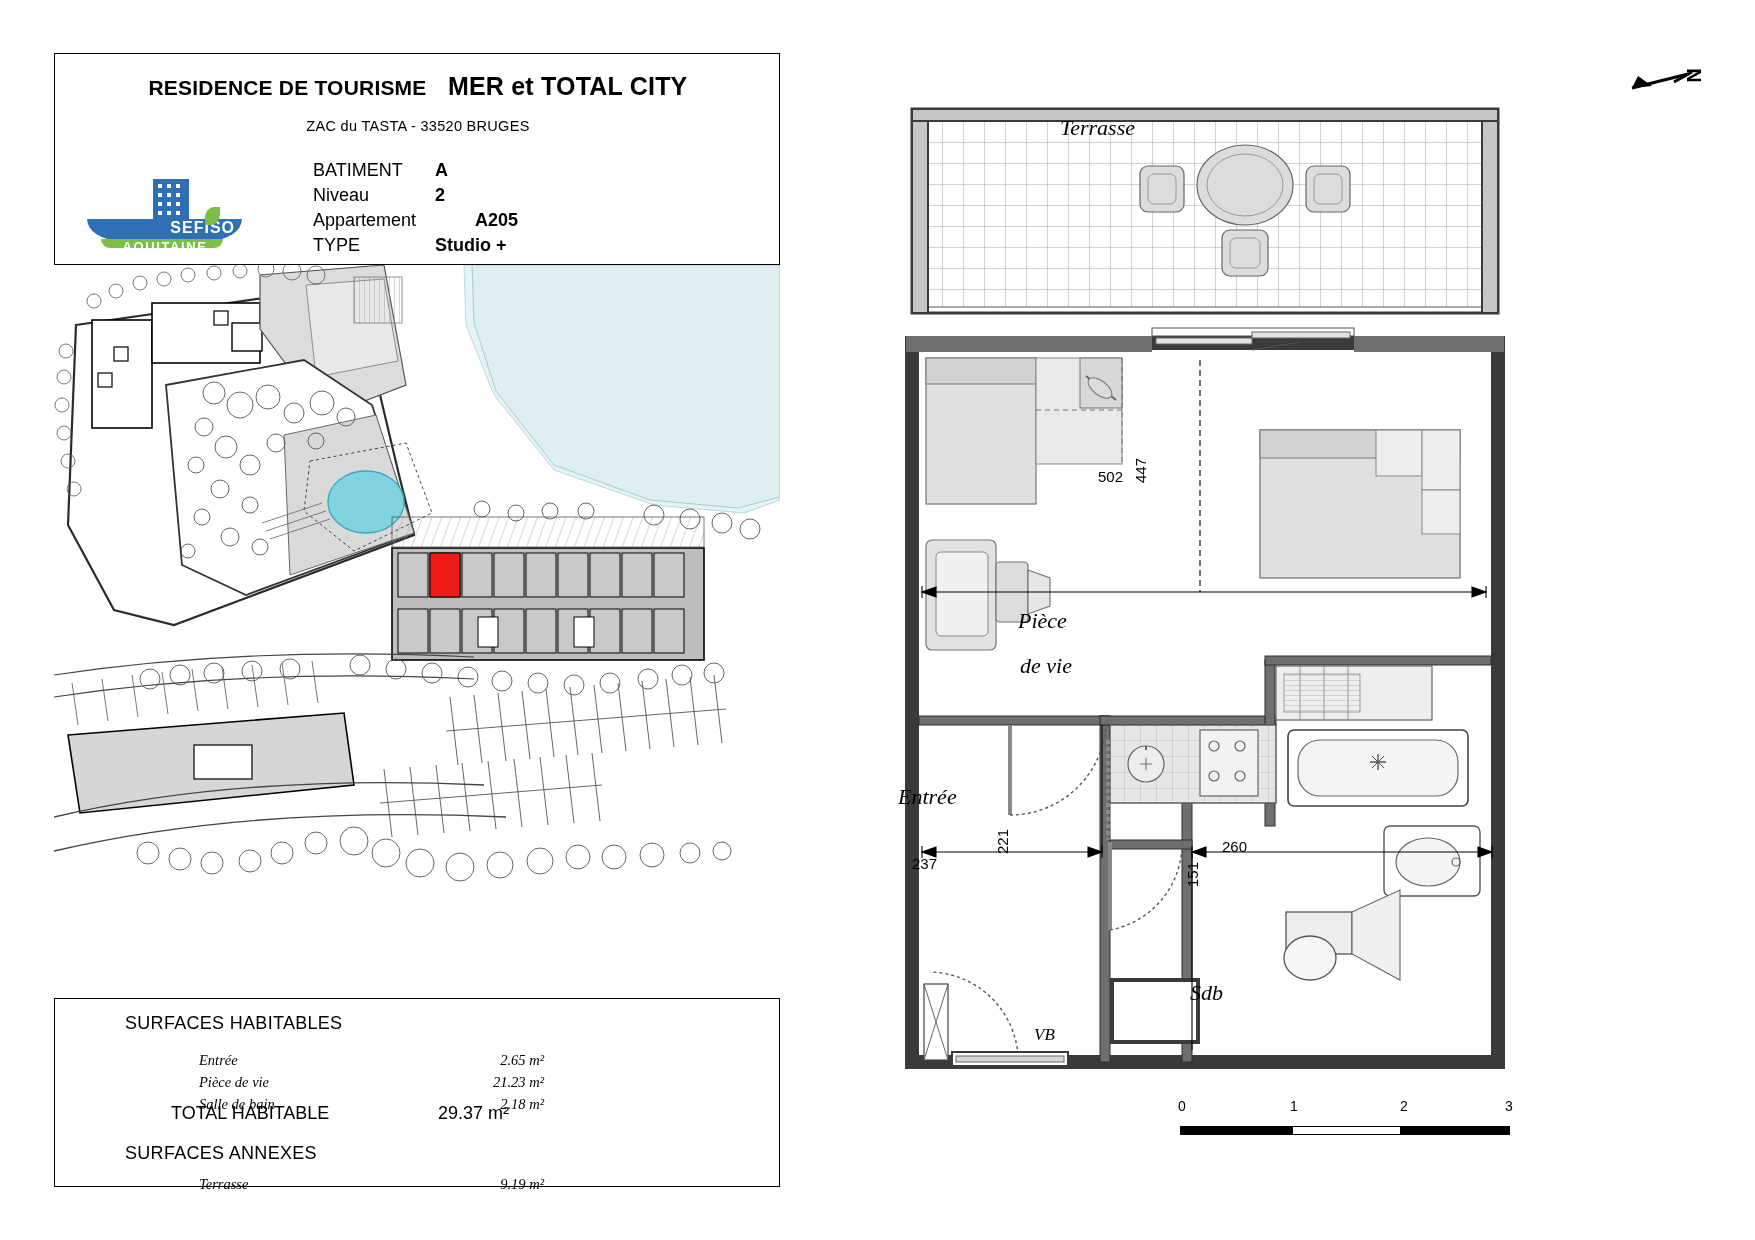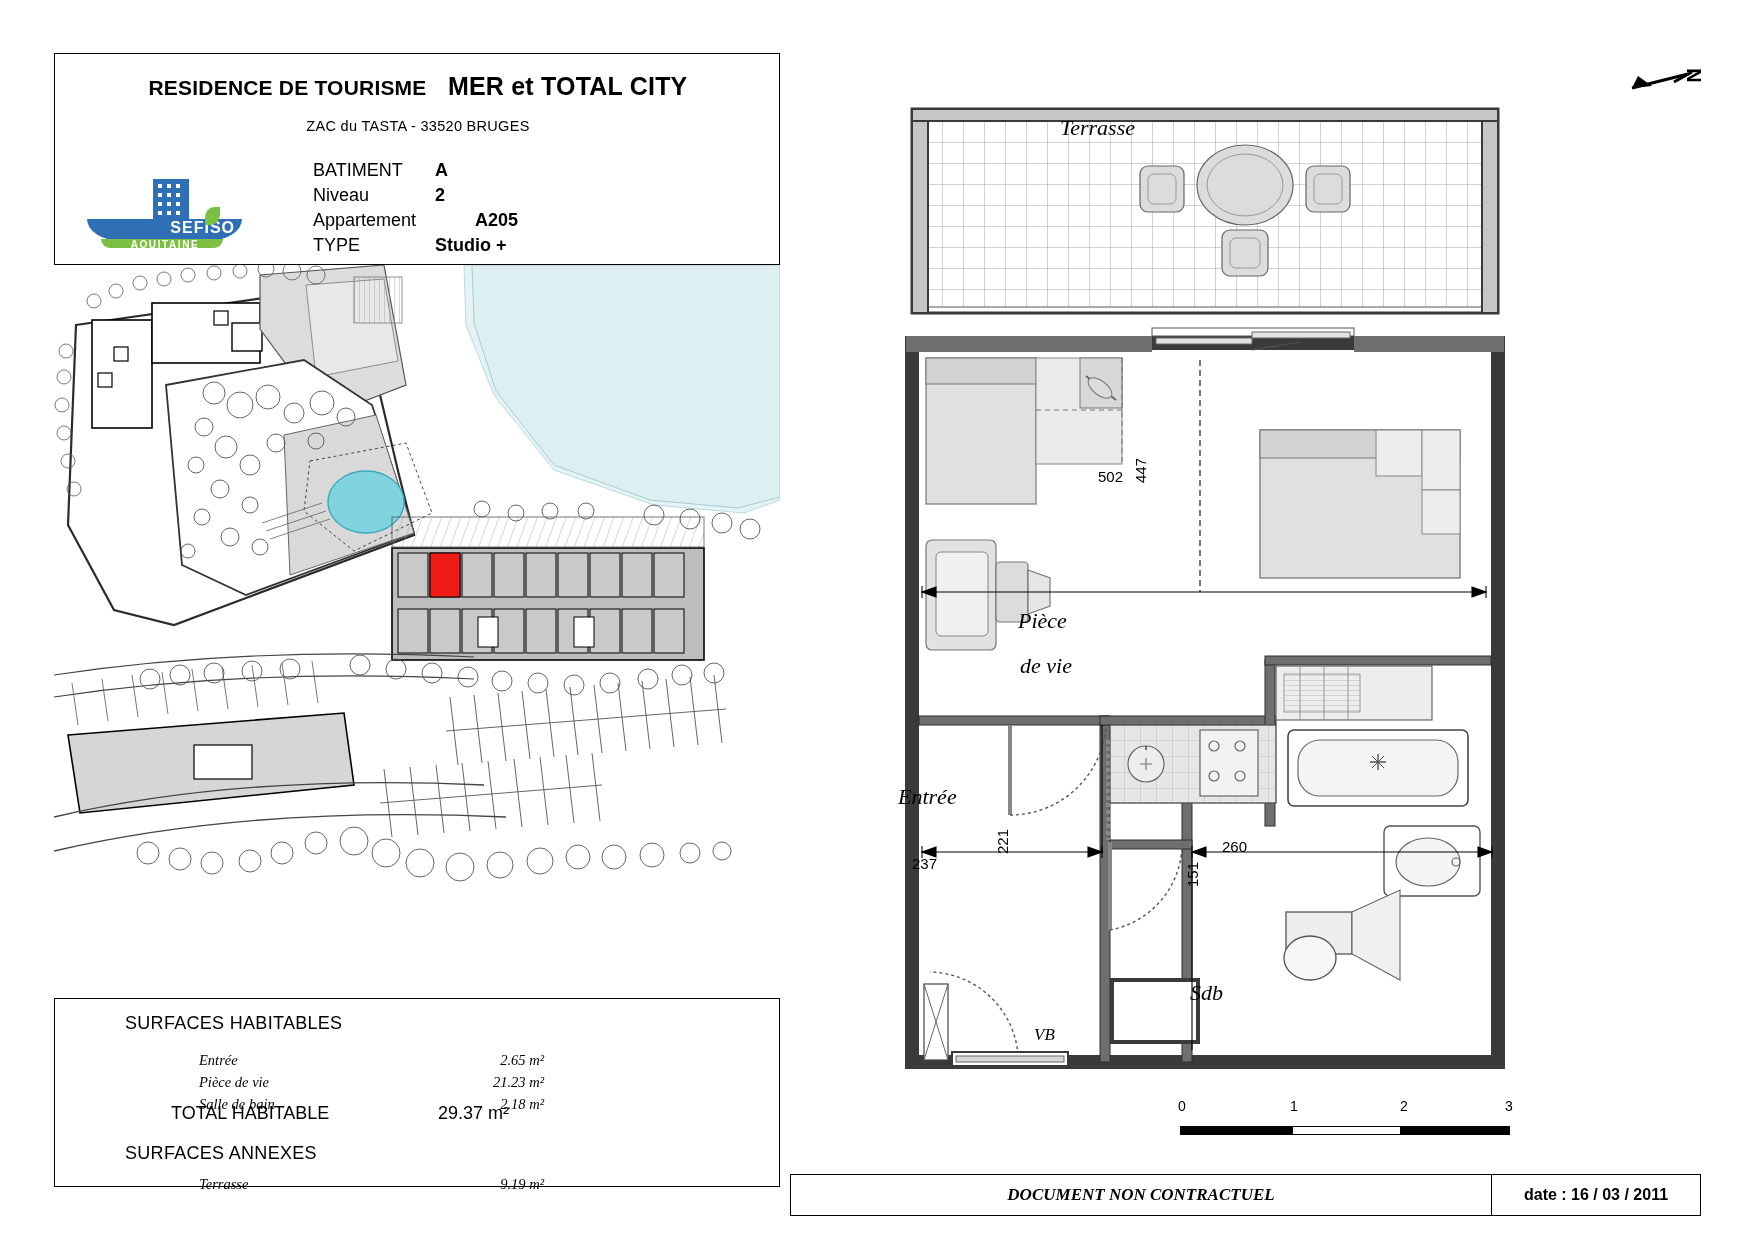--- a/index.html
+++ b/index.html
@@ -104,21 +104,21 @@
     font-size: 16px;
     font-weight: bold;
     letter-spacing: 1px;
   }
   .sefiso .aqua {
     position: absolute;
     left: 8px; top: 60px;
     width: 140px;
     text-align: center;
     color: #fff;
-    font-size: 10px;
+    font-size: 13px;
     font-weight: bold;
     letter-spacing: 1.6px;
   }
   .sefiso .leaf {
     position: absolute;
     left: 118px; top: 28px;
     width: 15px; height: 18px;
     background: #7cc043;
     border-radius: 60% 0 60% 0;
   }
@@ -786,18 +786,14 @@
   <div class="scalenum" style="left:1178px;">0</div>
   <div class="scalenum" style="left:1290px;">1</div>
   <div class="scalenum" style="left:1400px;">2</div>
   <div class="scalenum" style="left:1505px;">3</div>
   <div class="scalebar" style="left:1180px; width:330px;">
     <div class="seg" style="left:0; width:112px; background:#000;"></div>
     <div class="seg" style="left:112px; width:108px; background:#ffffff; border:1px solid #000; height:7px;"></div>
     <div class="seg" style="left:220px; width:110px; background:#000;"></div>
   </div>
 
-  <div class="bottom-strip">
-    <div class="doc-nc">DOCUMENT NON CONTRACTUEL</div>
-    <div class="date-cell">date : 16 / 03 / 2011</div>
-  </div>
 
 </div>
 
 </body></html>

